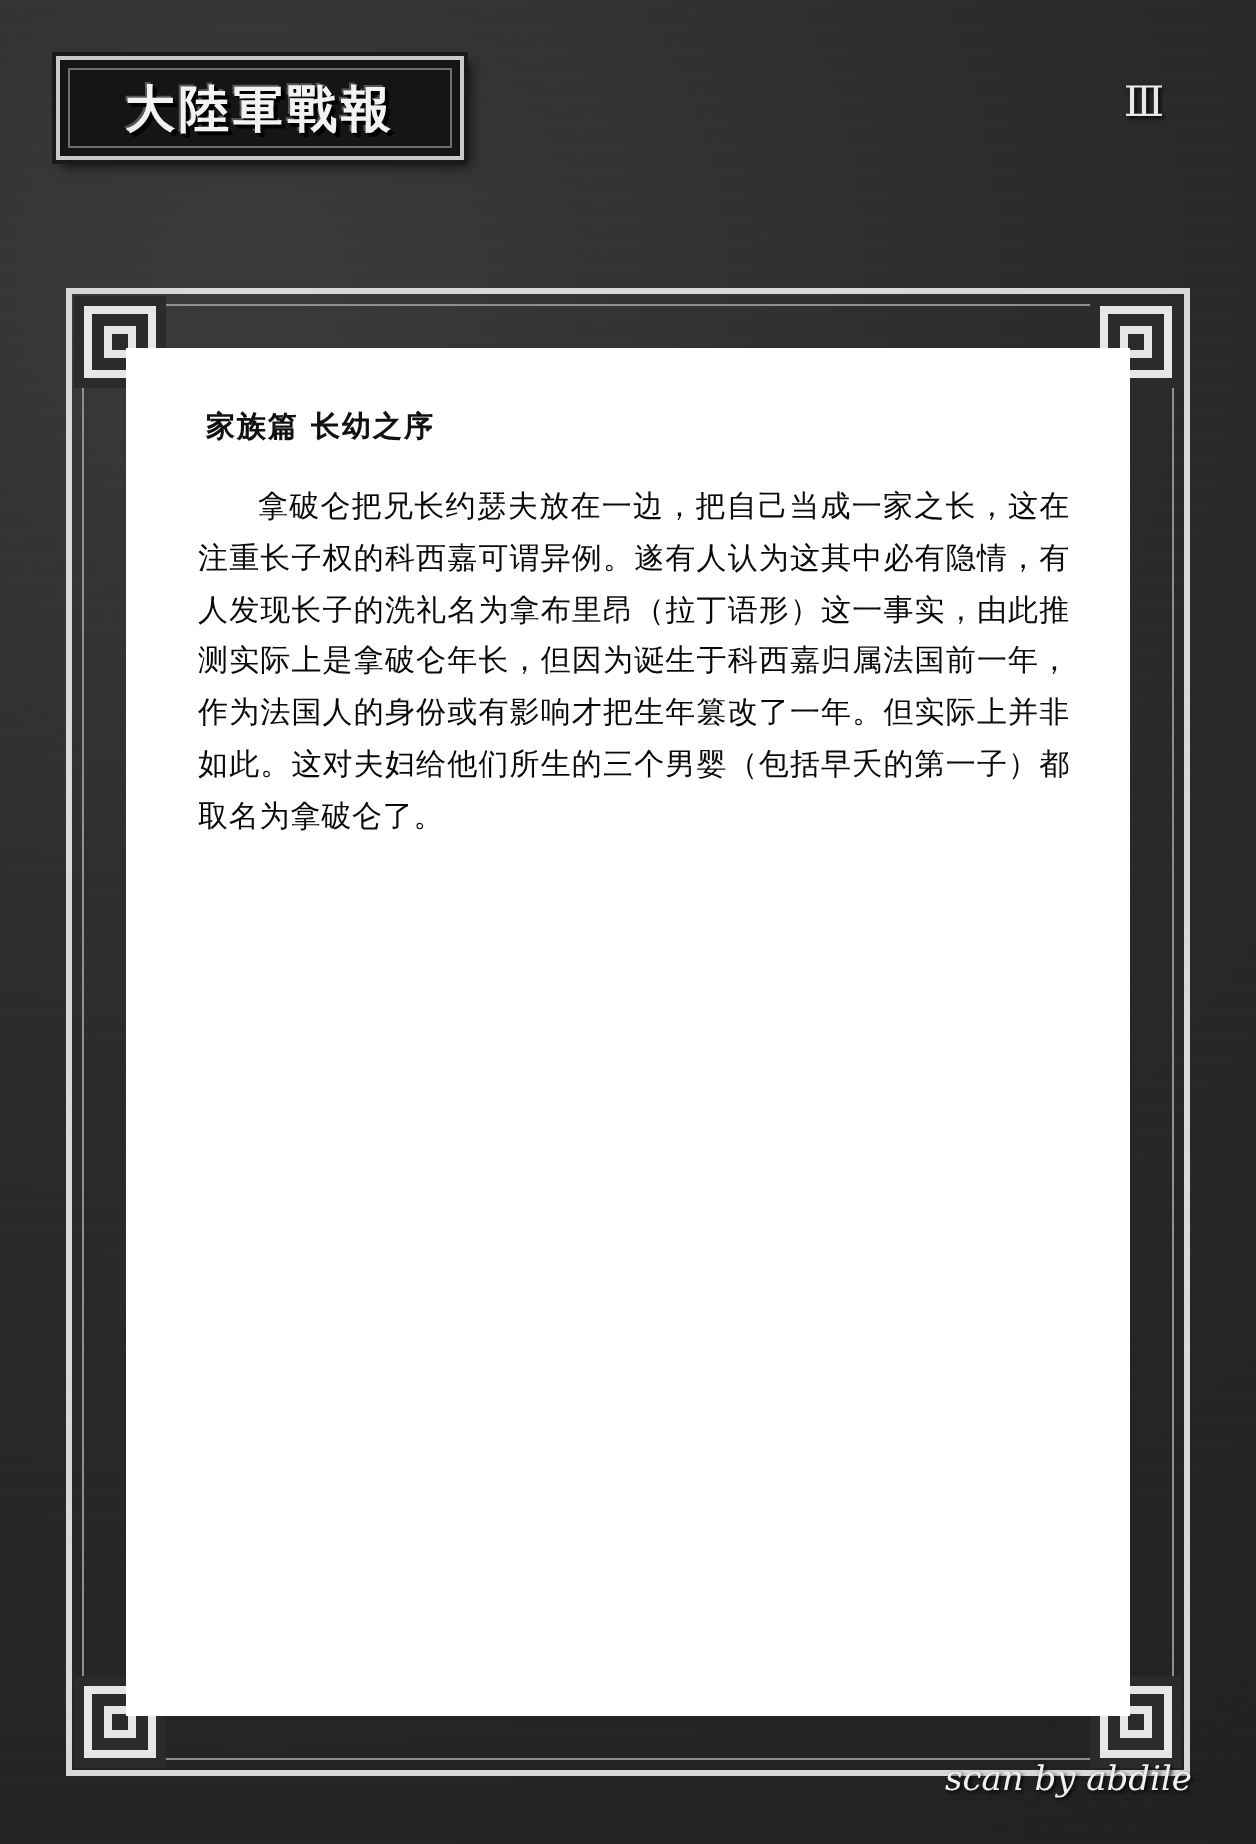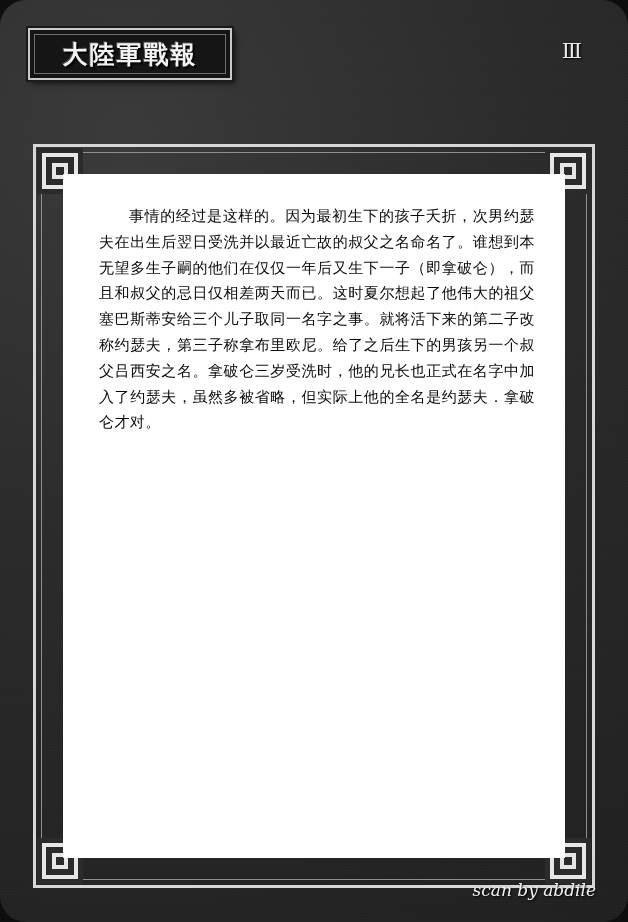--- a/index.html
+++ b/index.html
@@ -15,21 +15,20 @@
     font-family: "DejaVu Sans", sans-serif;
   }
 
   
   .page {
     position: absolute;
     inset: 0;
     background: #2b2b2b;
     background-image:
       radial-gradient(circle at 20% 15%, #3a3a3a 0%, #2a2a2a 45%, #202020 100%);
-    border-radius: 26px;
   }
   .noise {
     position: absolute;
     inset: 0;
     opacity: .18;
     background-image:
       repeating-linear-gradient(0deg, rgba(255,255,255,.05) 0px, rgba(255,255,255,.05) 1px, rgba(0,0,0,0) 1px, rgba(0,0,0,0) 3px),
       repeating-linear-gradient(90deg, rgba(255,255,255,.04) 0px, rgba(255,255,255,.04) 1px, rgba(0,0,0,0) 1px, rgba(0,0,0,0) 4px);
     pointer-events: none;
   }
@@ -192,21 +191,22 @@
     <div class="frame-outline"></div>
     <div class="frame-outline2"></div>
 
     <div class="corner tl"></div>
     <div class="corner tr"></div>
     <div class="corner bl"></div>
     <div class="corner br"></div>
 
     <div class="frame-white">
       <div class="article">
+        <h2 class="article-heading">家族篇 长幼之序</h2>
         <div class="article-body">
-          <p>事情的经过是这样的。因为最初生下的孩子夭折，次男约瑟夫在出生后翌日受洗并以最近亡故的叔父之名命名了。谁想到本无望多生子嗣的他们在仅仅一年后又生下一子（即拿破仑），而且和叔父的忌日仅相差两天而已。这时夏尔想起了他伟大的祖父塞巴斯蒂安给三个儿子取同一名字之事。就将活下来的第二子改称约瑟夫，第三子称拿布里欧尼。给了之后生下的男孩另一个叔父吕西安之名。拿破仑三岁受洗时，他的兄长也正式在名字中加入了约瑟夫，虽然多被省略，但实际上他的全名是约瑟夫．拿破仑才对。</p>
+          <p>拿破仑把兄长约瑟夫放在一边，把自己当成一家之长，这在注重长子权的科西嘉可谓异例。遂有人认为这其中必有隐情，有人发现长子的洗礼名为拿布里昂（拉丁语形）这一事实，由此推测实际上是拿破仑年长，但因为诞生于科西嘉归属法国前一年，作为法国人的身份或有影响才把生年篡改了一年。但实际上并非如此。这对夫妇给他们所生的三个男婴（包括早夭的第一子）都取名为拿破仑了。</p>
         </div>
       </div>
     </div>
   </div>
 
   <div class="scan-credit">scan by abdile</div>
 </div>
 
 </body></html>

